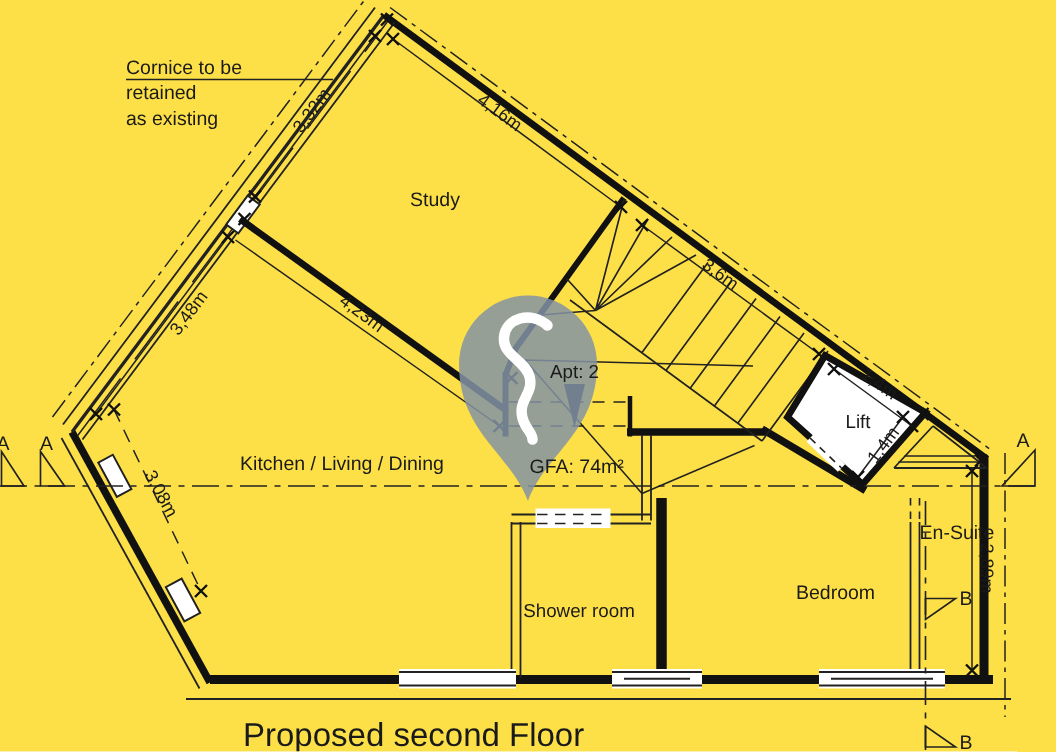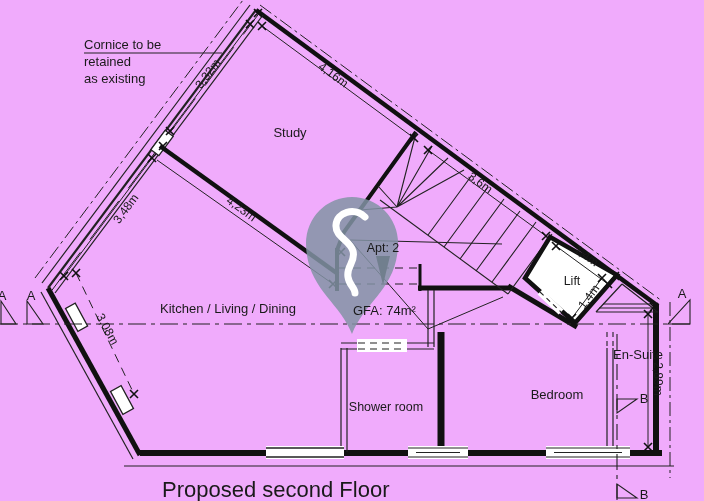--- a/index.html
+++ b/index.html
@@ -1,16 +1,16 @@
 <!DOCTYPE html>
 <html><head>
 <meta charset="utf-8">
 <style>
   html,body{margin:0;padding:0;background:#fff;}
-  .sheet{position:relative;width:704px;height:501px;background:#f0abfc;overflow:hidden;
+  .sheet{position:relative;width:704px;height:501px;background:#fde047;overflow:hidden;
          font-family:"Liberation Sans",sans-serif;}
   svg{display:block}
   text{fill:#1a1a1a;font-family:"Liberation Sans",sans-serif;}
   .lbl{font-size:13px;}
   .lbl-s{font-size:12.5px;}
   .dim{font-size:12px;}
   .marker{font-size:13px;}
   .title-t{font-size:22px;}
   .note{font-size:13px;}
 </style>

